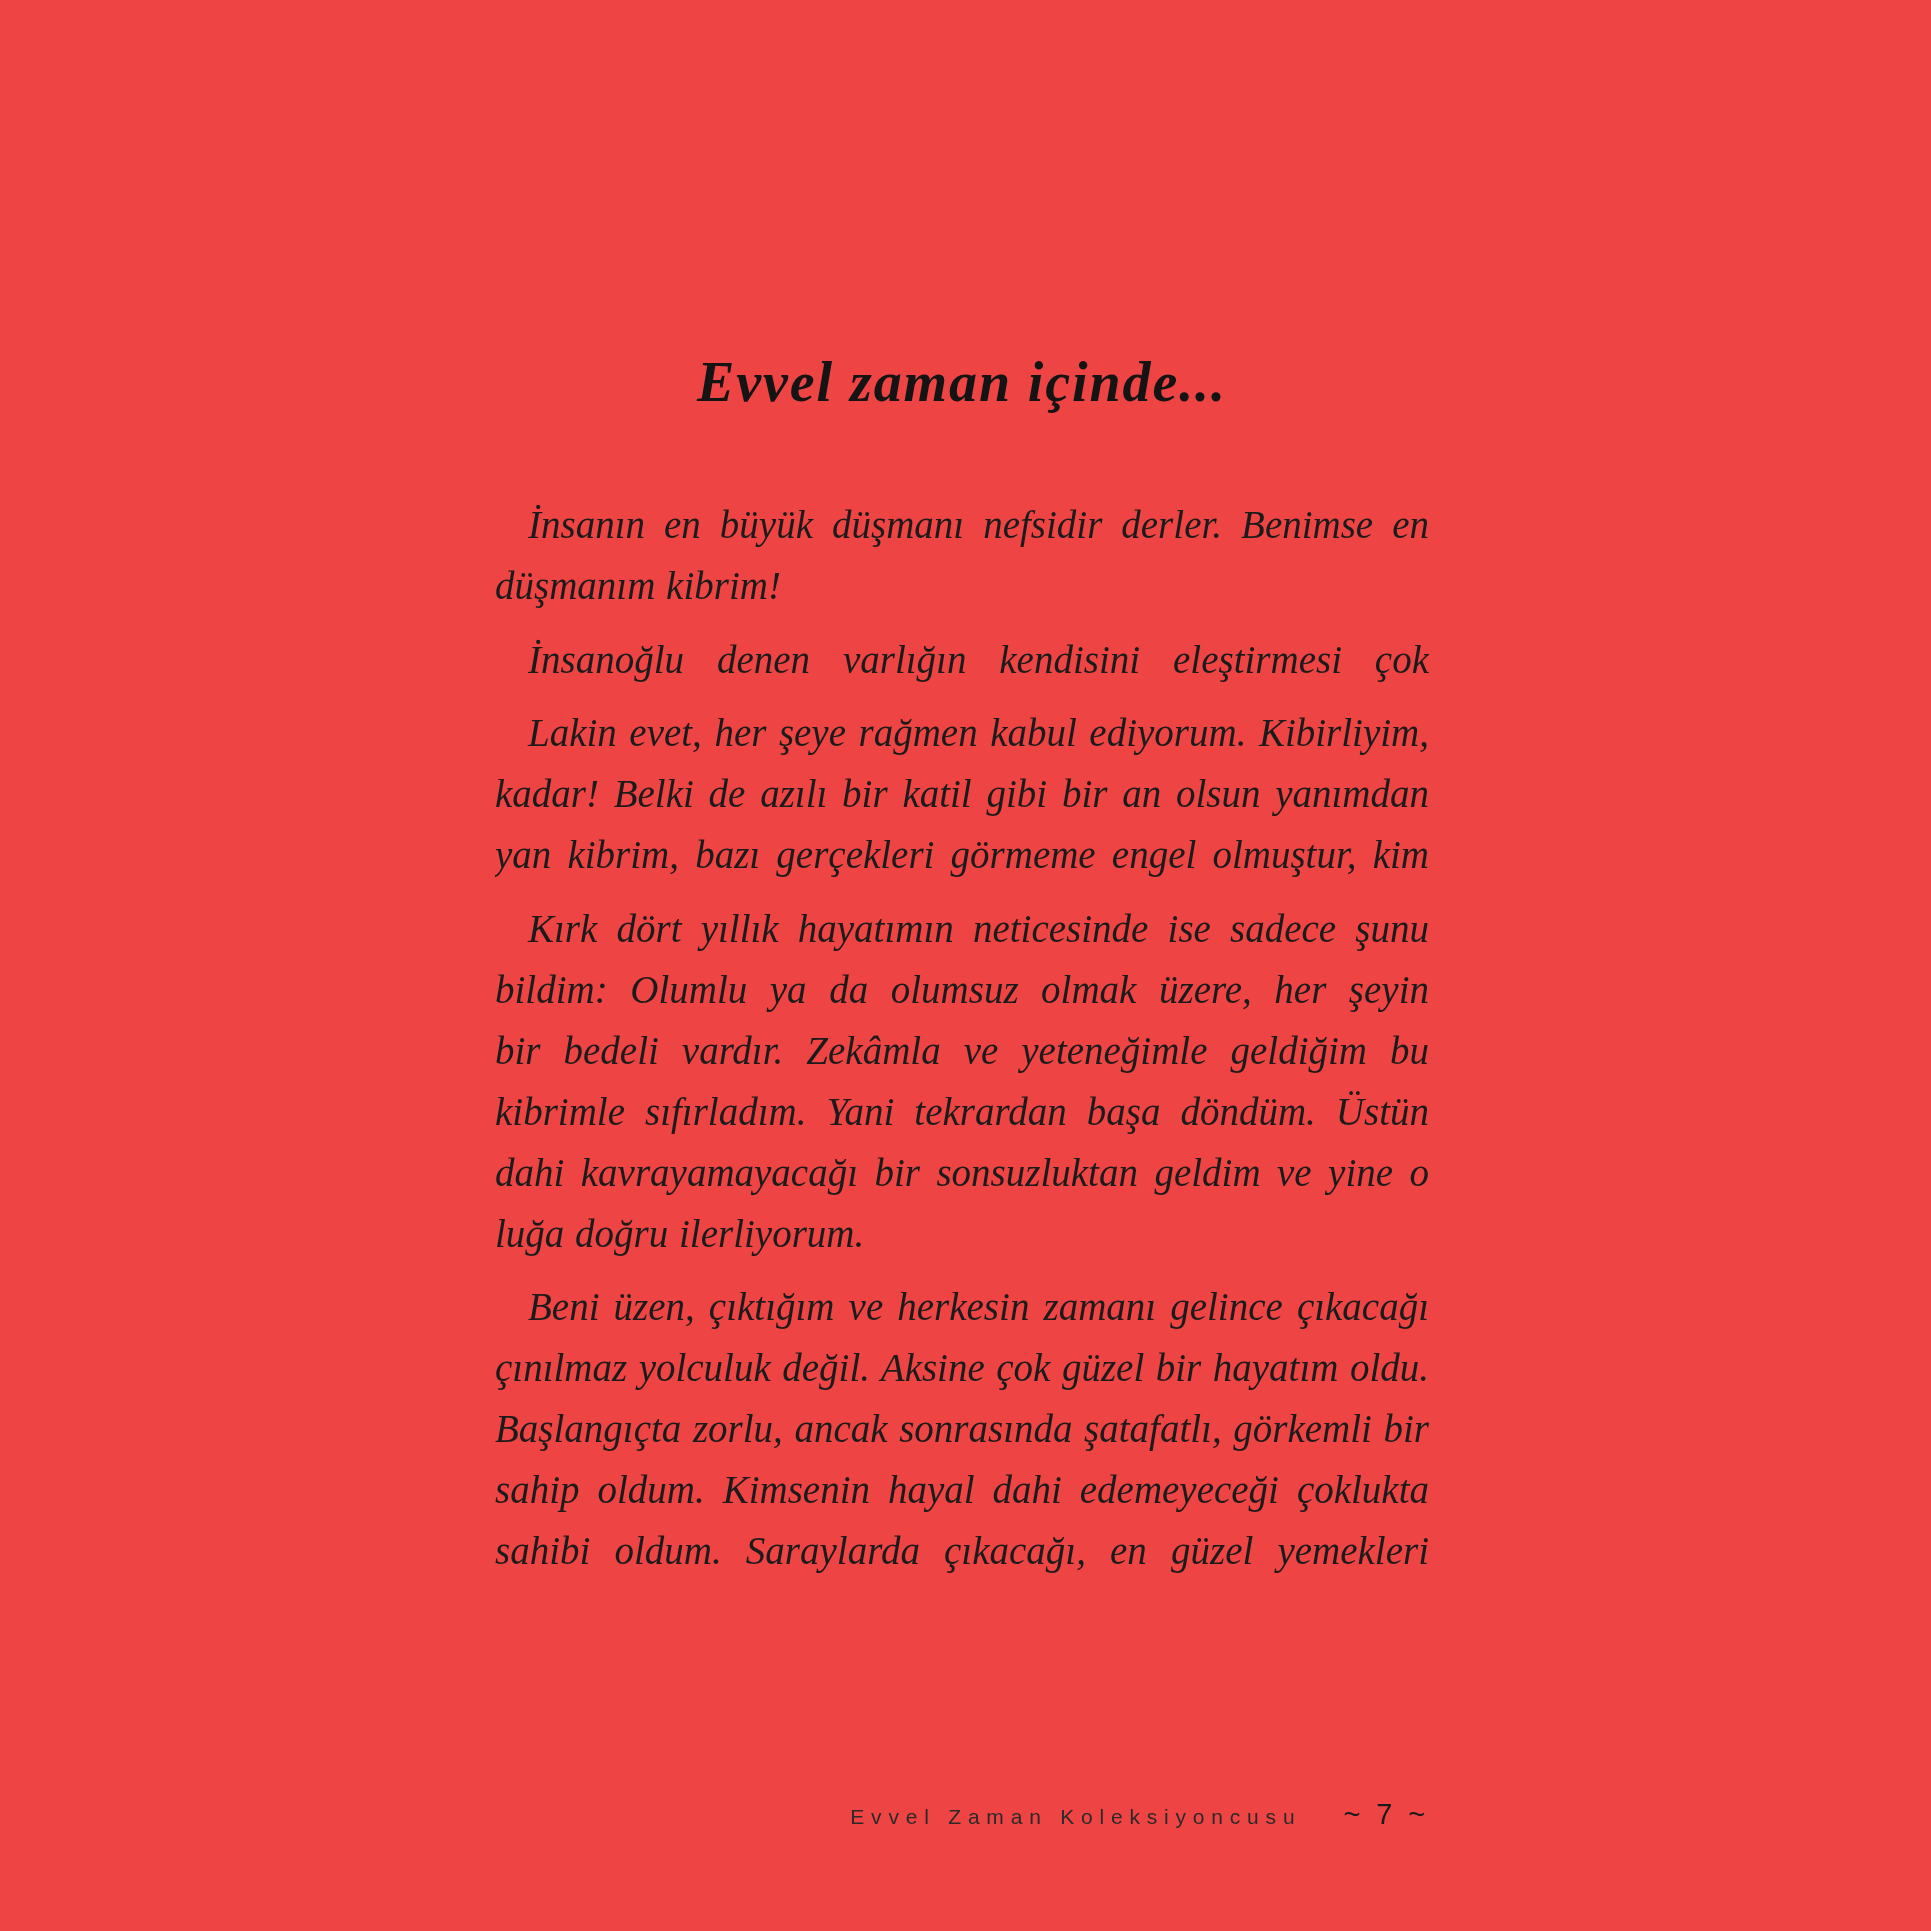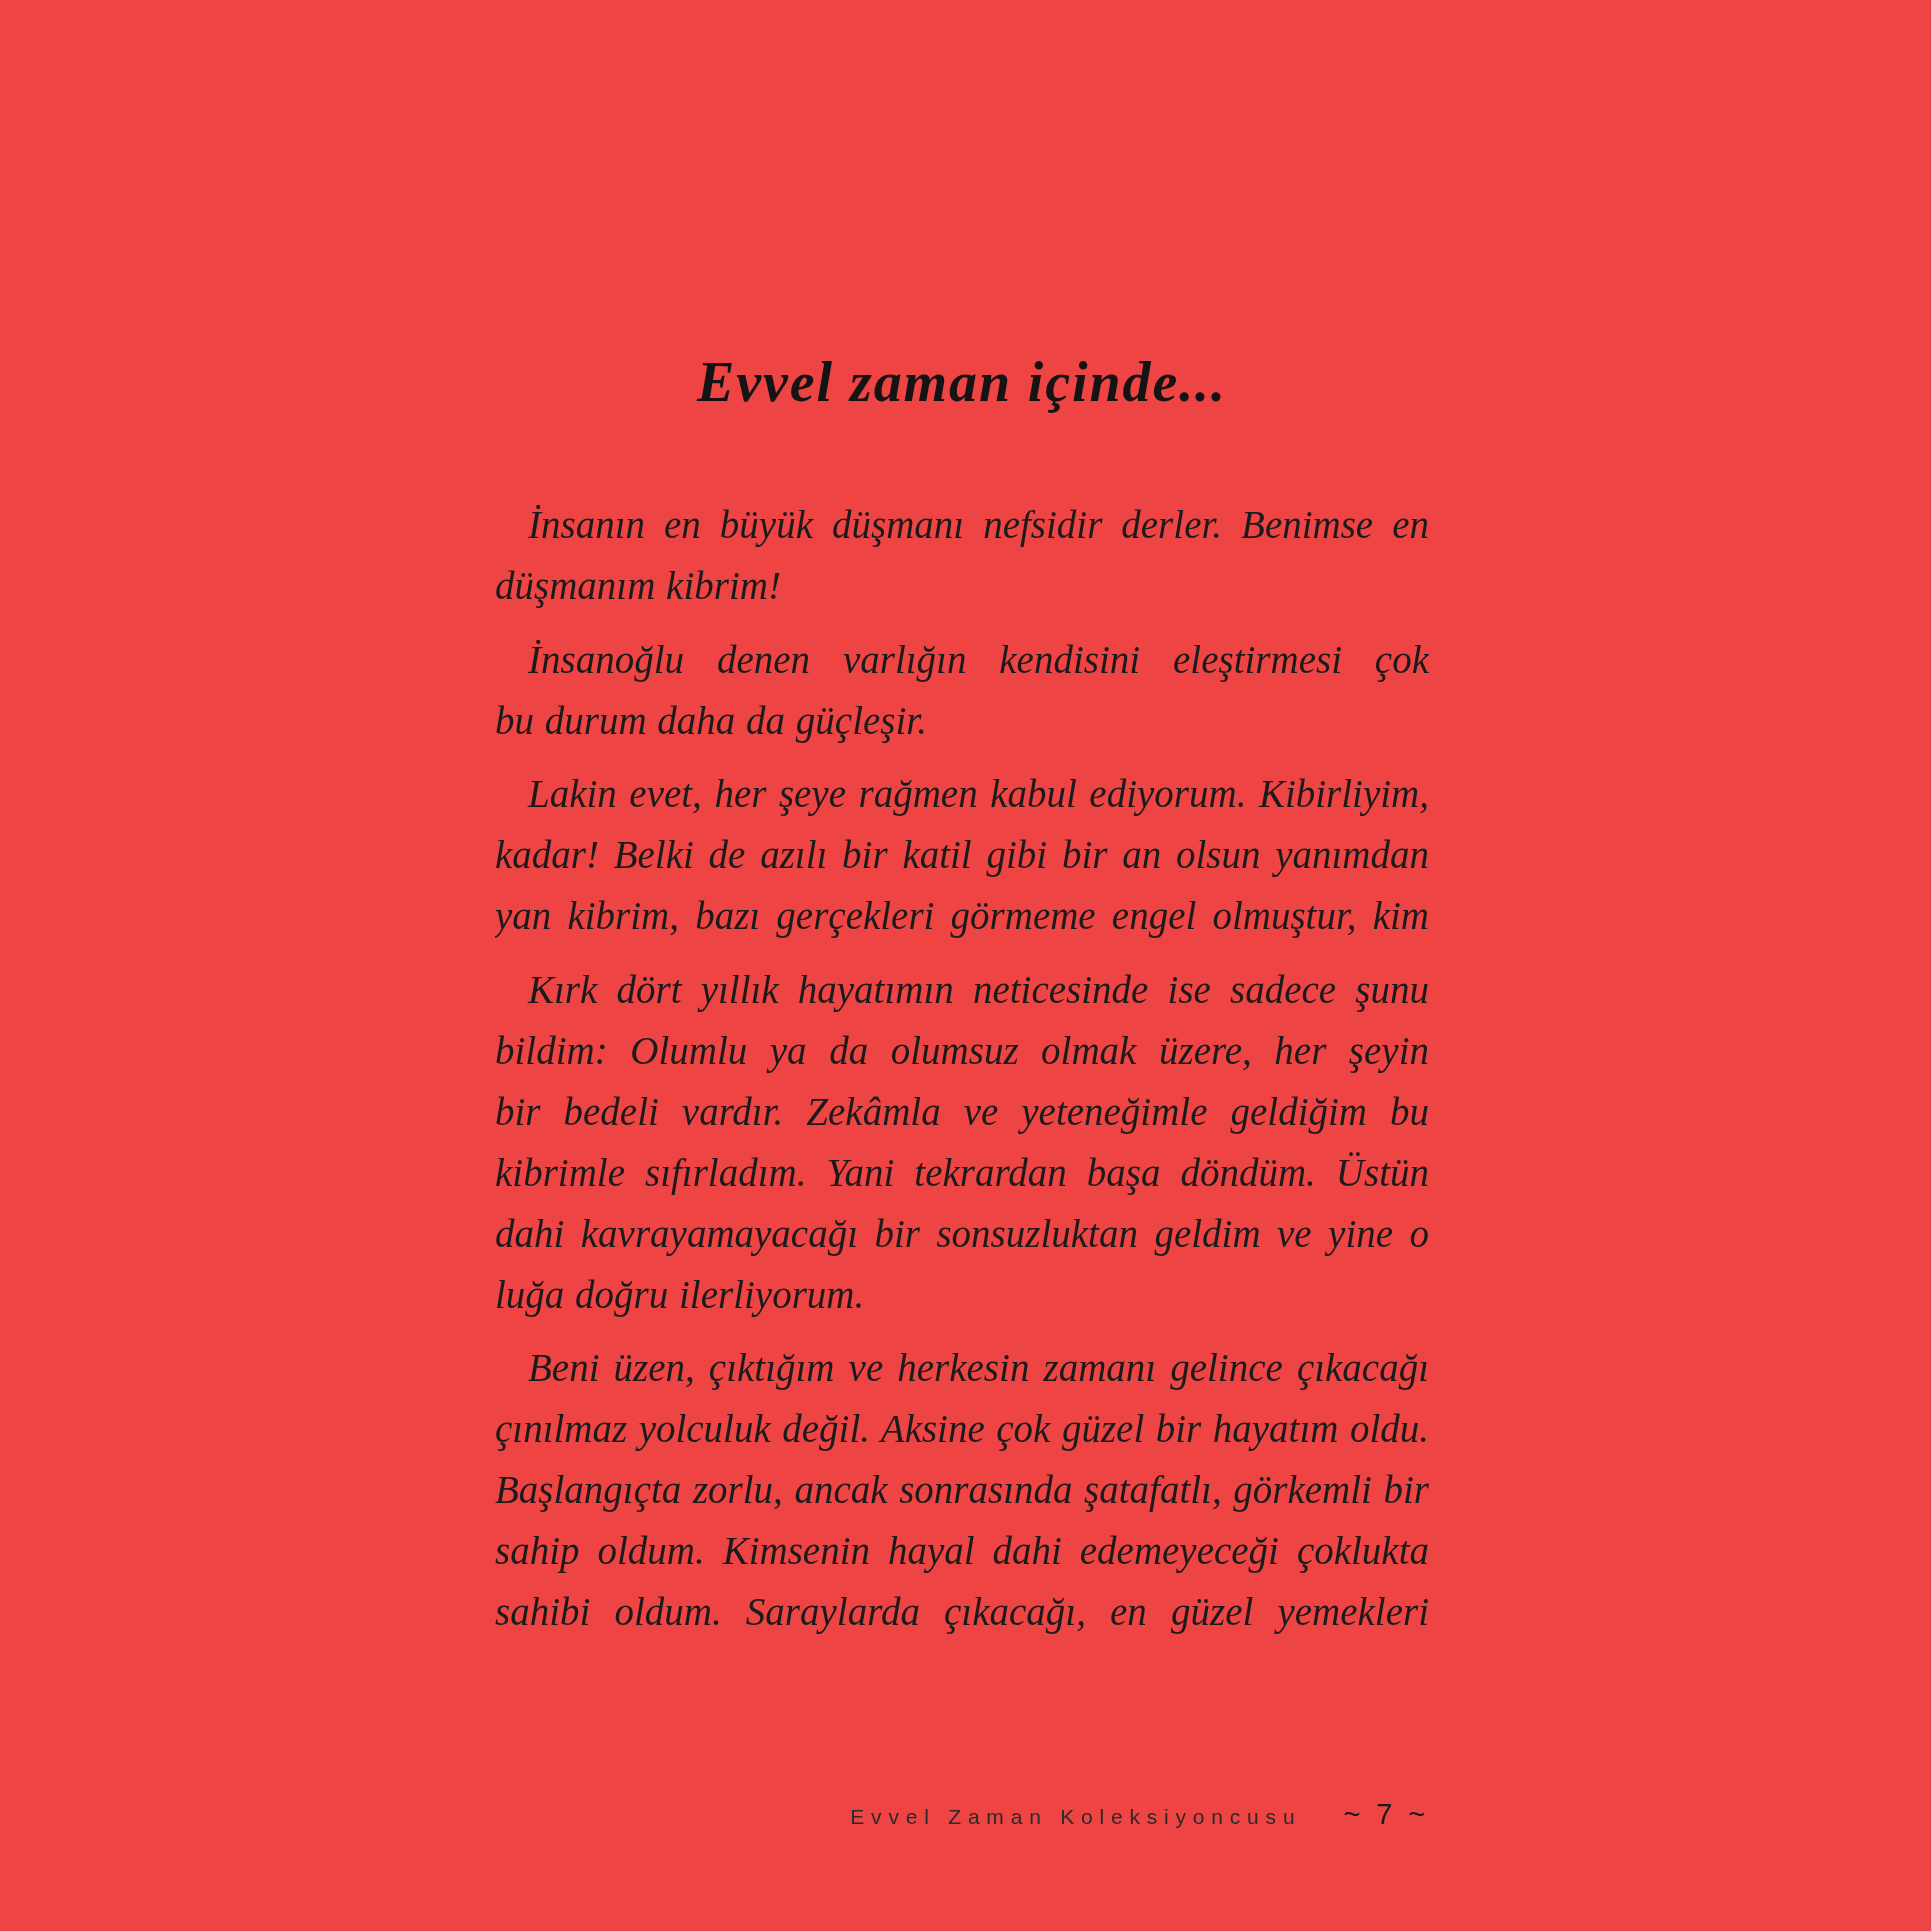--- a/index.html
+++ b/index.html
@@ -87,21 +87,20 @@
 
   <div class="body-block">
 
     <div class="paragraph">
       <div class="line first">İnsanın en büyük düşmanı nefsidir derler. Benimse en azılı</div>
       <div class="line final">düşmanım kibrim!</div>
     </div>
 
     <div class="paragraph">
       <div class="line first">İnsanoğlu denen varlığın kendisini eleştirmesi çok güçtür. Eğer</div>
-      <div class="line final">bu durum daha da güçleşir.</div>
     </div>
 
     <div class="paragraph">
       <div class="line first">Lakin evet, her şeye rağmen kabul ediyorum. Kibirliyim,</div>
       <div class="line">kadar! Belki de azılı bir katil gibi bir an olsun yanımdan ayrılma-</div>
       <div class="line final">yan kibrim, bazı gerçekleri görmeme engel olmuştur, kim bilir?</div>
     </div>
 
     <div class="paragraph">
       <div class="line first">Kırk dört yıllık hayatımın neticesinde ise sadece şunu öğrene-</div>

